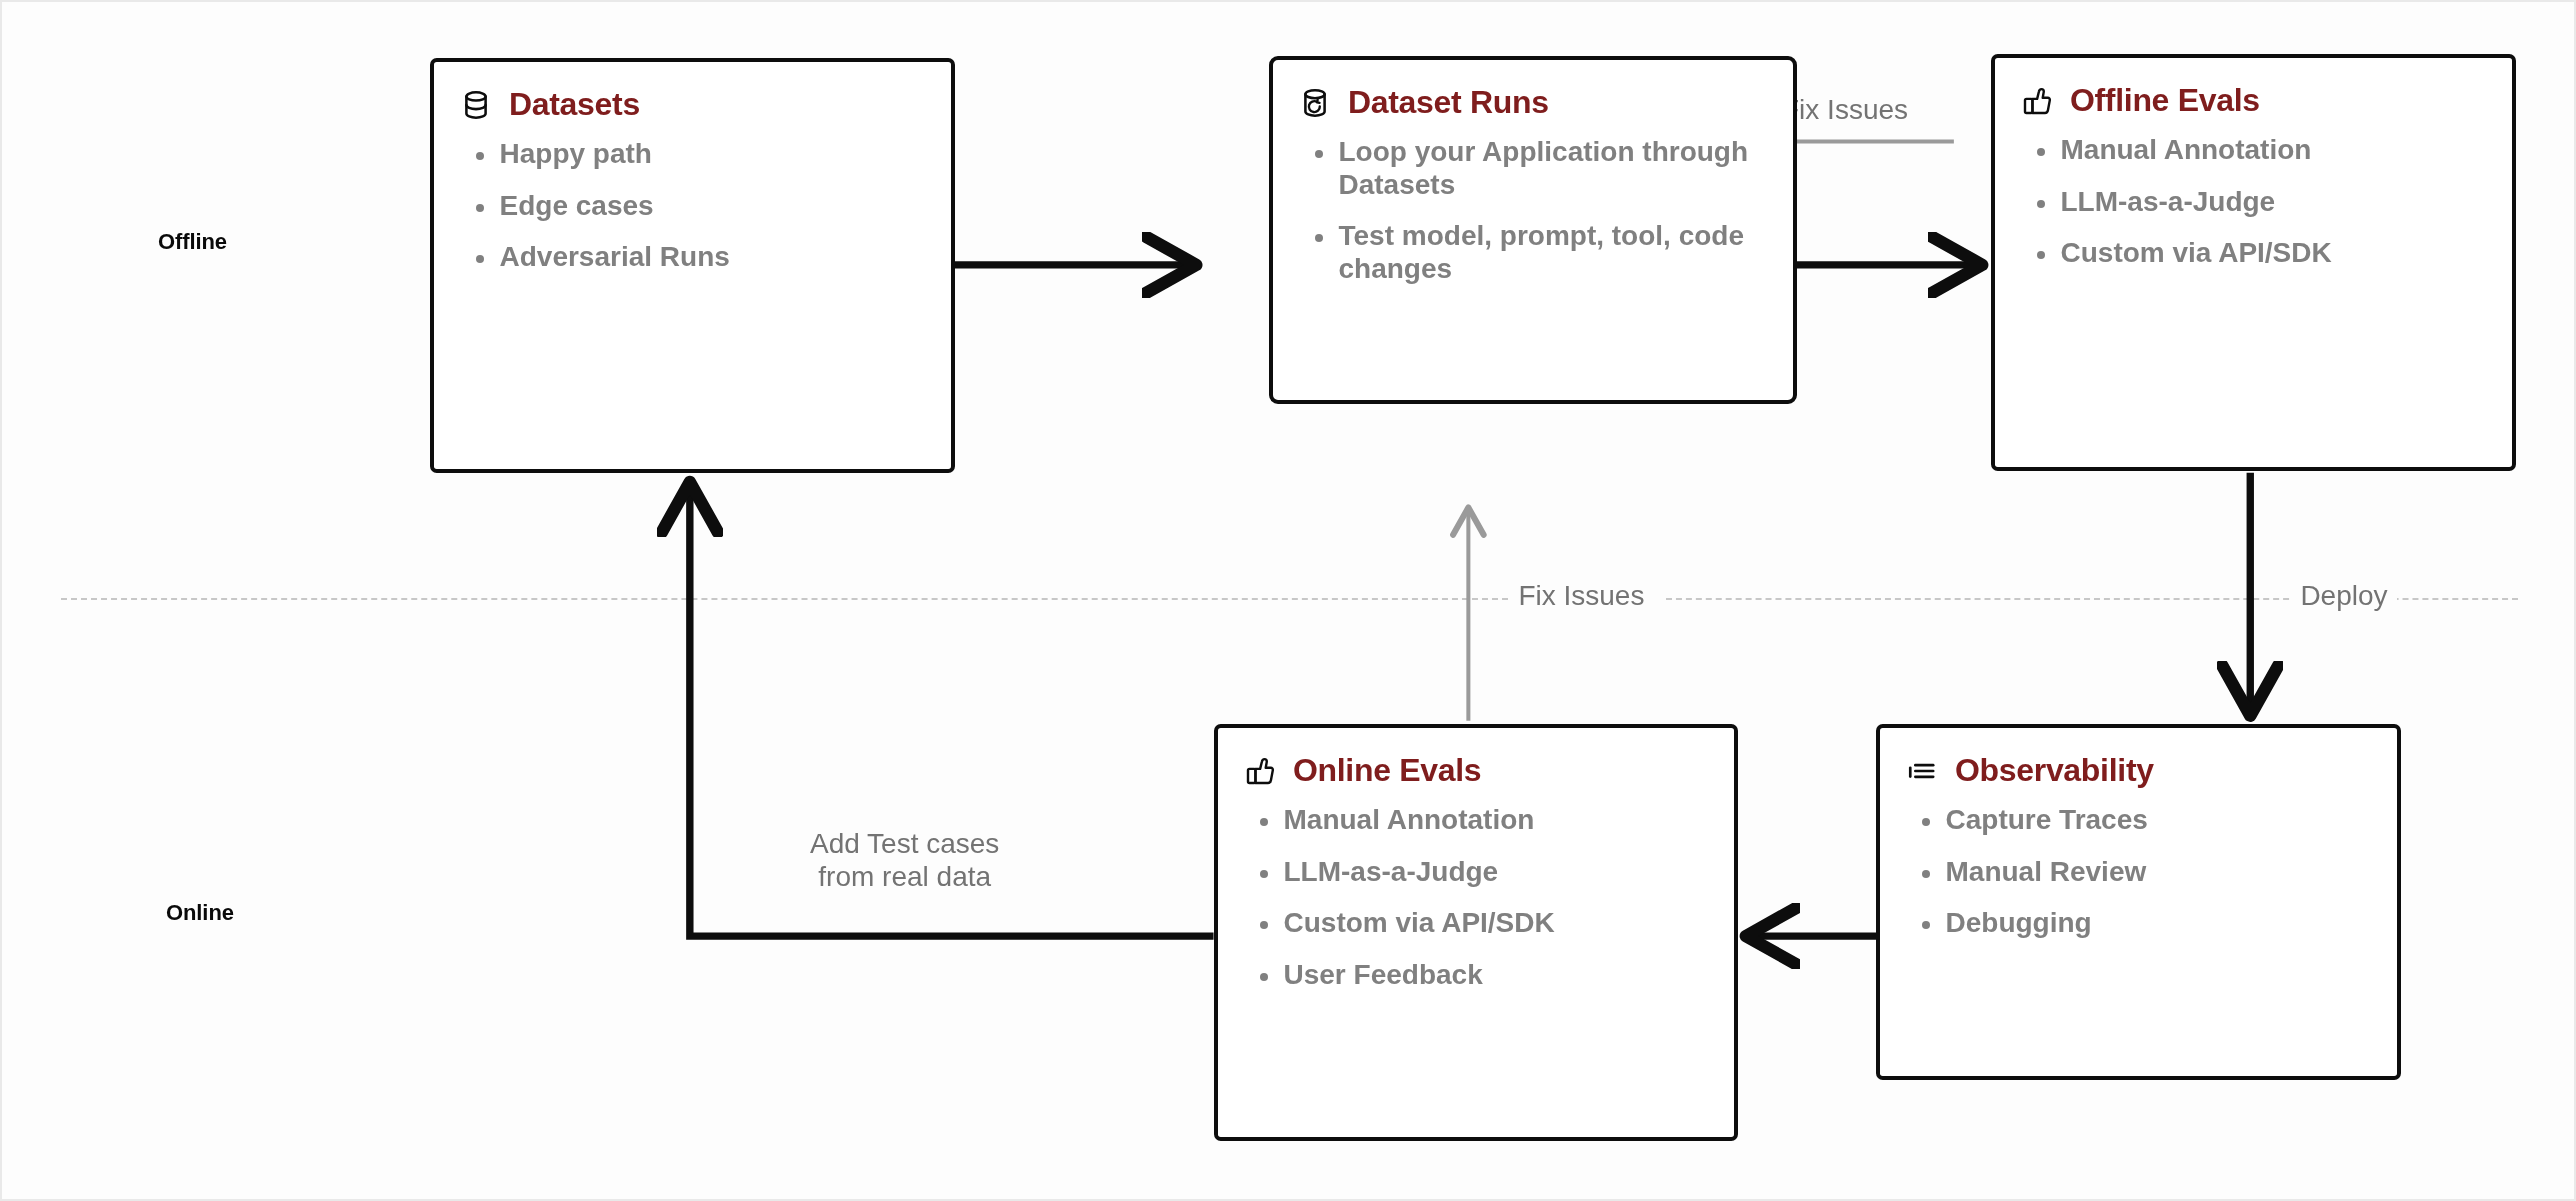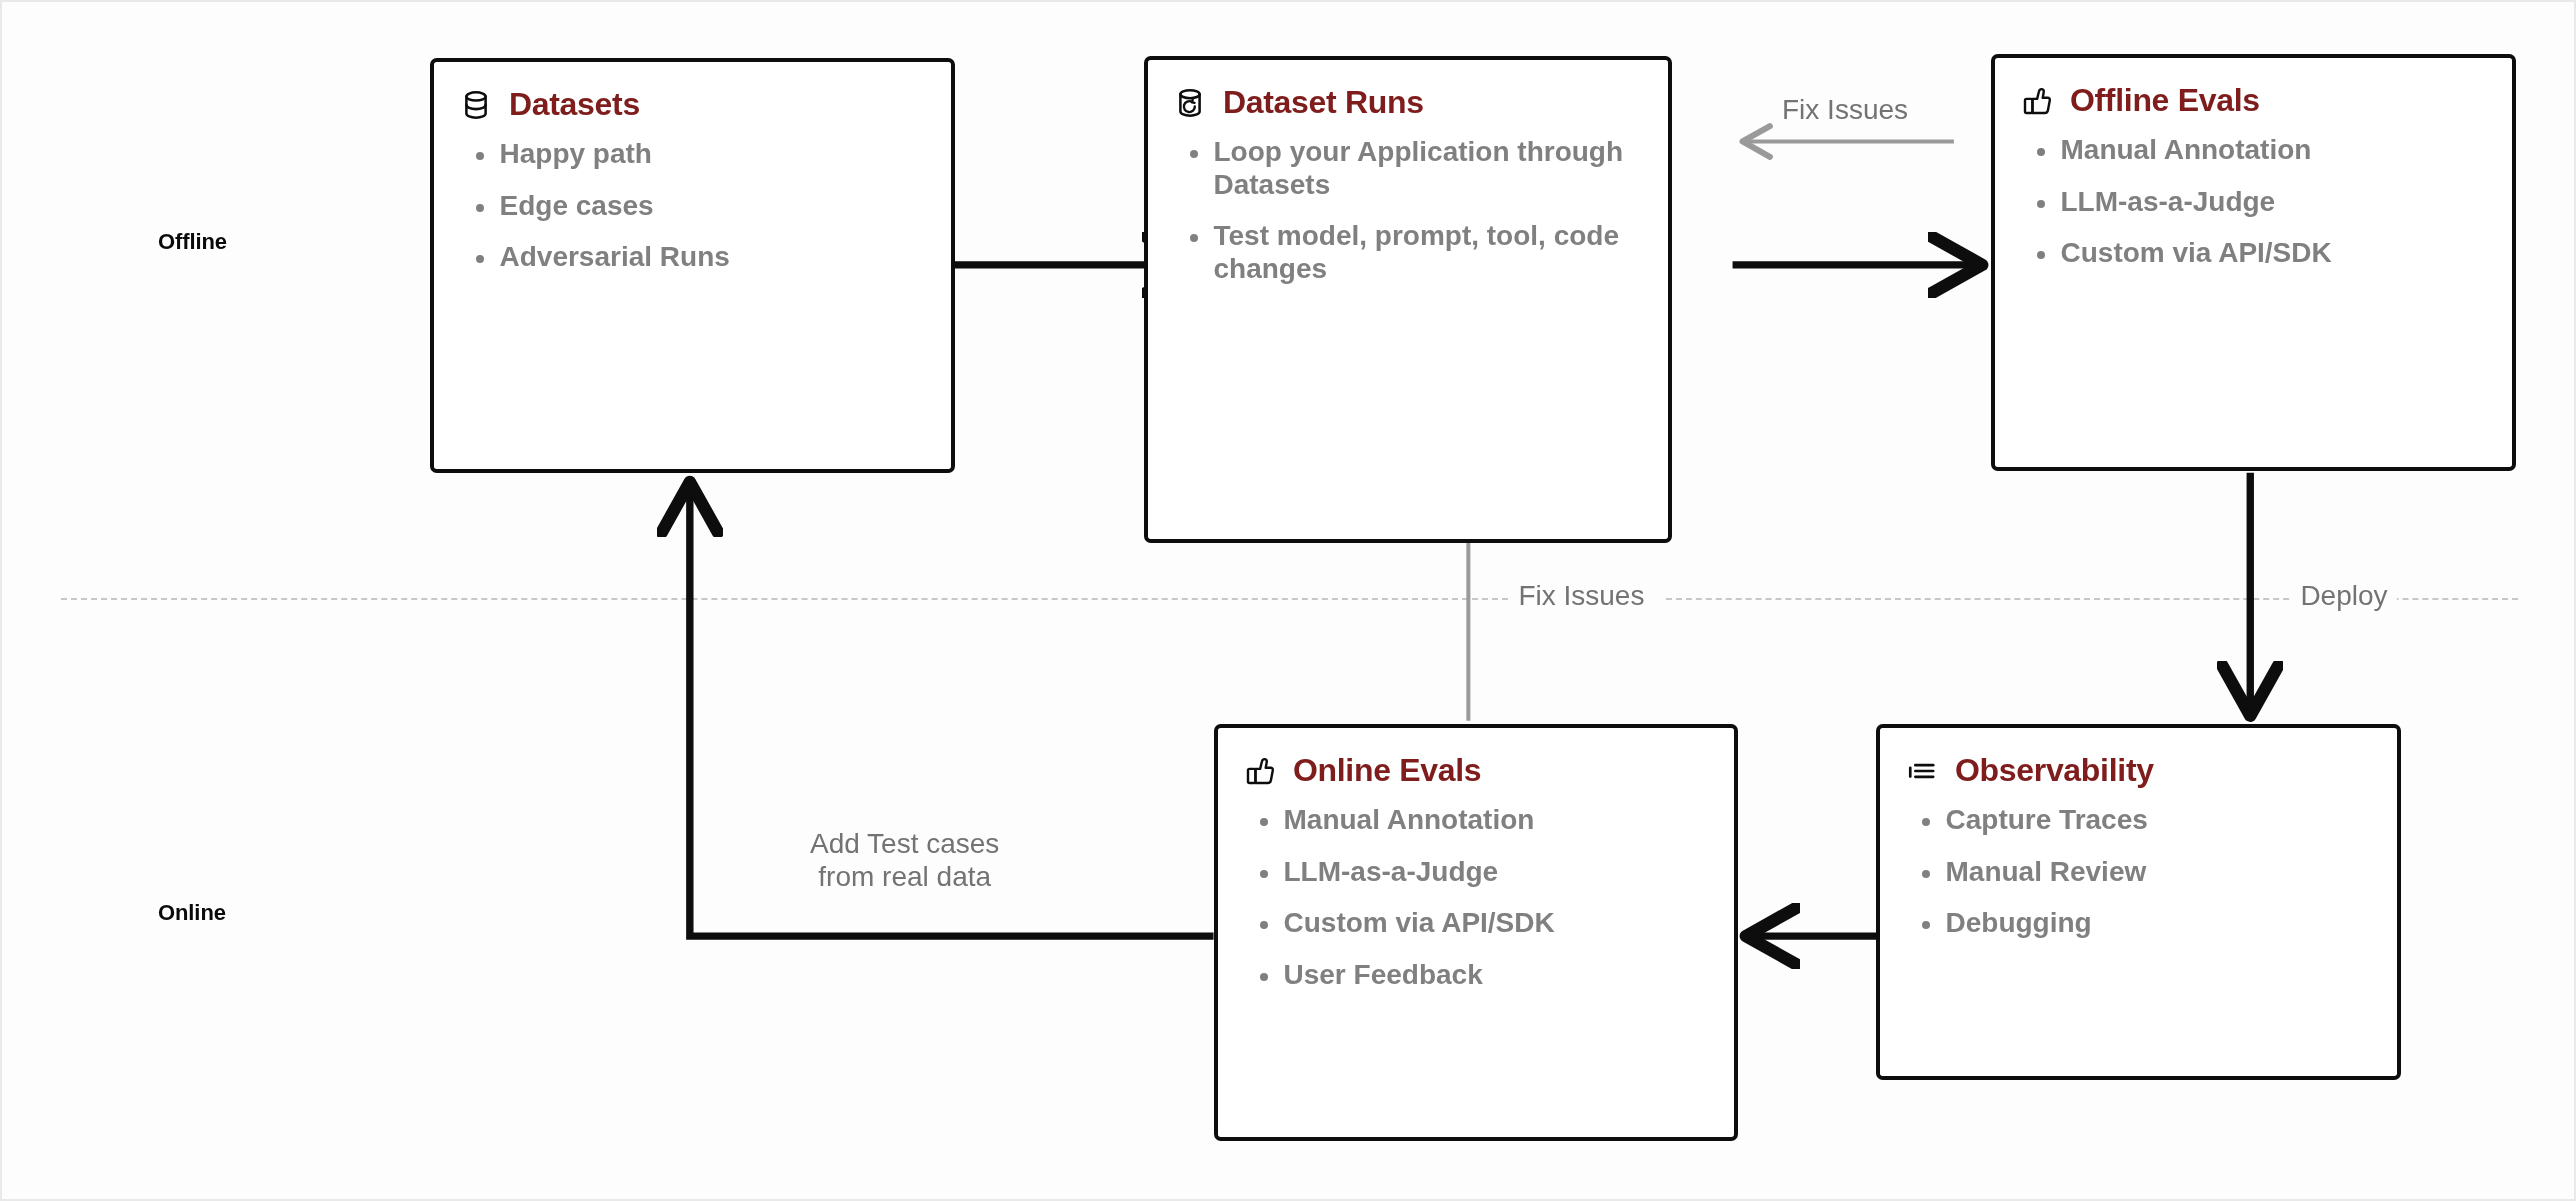--- a/index.html
+++ b/index.html
@@ -21,21 +21,21 @@
   
   .section-label {
     position: absolute;
     font-size: 22px;
     font-weight: bold;
     color: #0a0a0a;
     letter-spacing: -0.1px;
     white-space: nowrap;
   }
   #label-offline { left: 156px; top: 227px; }
-  #label-online  { left: 156px; top: 898px; }
+  #label-online  { left: 164px; top: 898px; }
 
   
   .divider {
     position: absolute;
     top: 596px;
     height: 0;
     border-top: 2px dashed #c7c7c7;
   }
   #divider-left  { left: 59px;  width: 1457px; }
   #divider-right { left: 1664px; width: 852px; }
@@ -54,21 +54,21 @@
   
   .node {
     position: absolute;
     background: #ffffff;
     border: 4.7px solid #0d0d0d;
     border-radius: 6.7px;
     box-sizing: border-box;
     padding: 24px 25.5px 20px 25.5px;
   }
   #node-datasets     { left: 428px;  top: 56px;   width: 525px;  height: 415px; }
-  #node-dataset-runs { left: 1142px; top: 54px;   width: 528px;  height: 487px; }
+  #node-dataset-runs { left: 1267px; top: 54px;   width: 528px;  height: 348px; border-radius: 9px; }
   #node-offline      { left: 1989px; top: 52px;   width: 525px;  height: 417px; }
   #node-online       { left: 1212px; top: 722px; width: 524px;  height: 417px; }
   #node-observability{ left: 1874px; top: 722px; width: 525px;  height: 356px; }
 
   .node-header {
     display: flex;
     align-items: center;
     gap: 17.4px;
     margin-bottom: 14.8px;
   }

